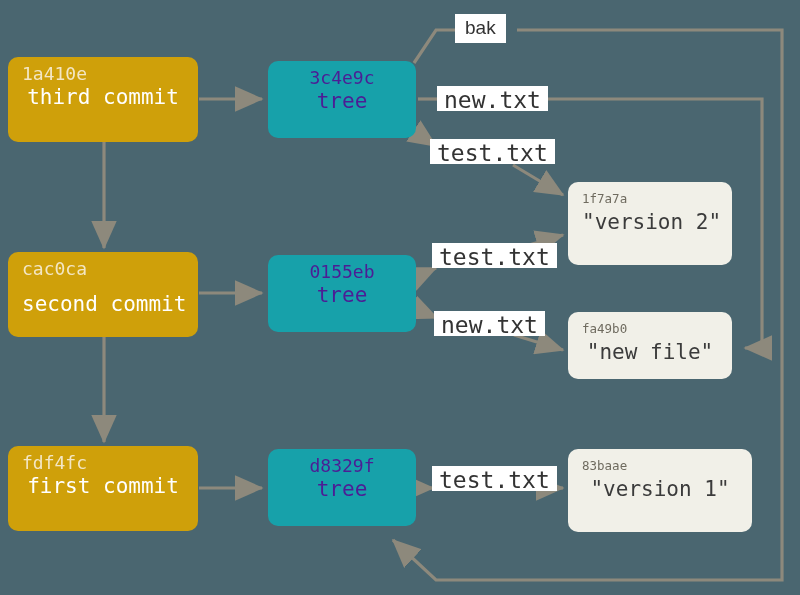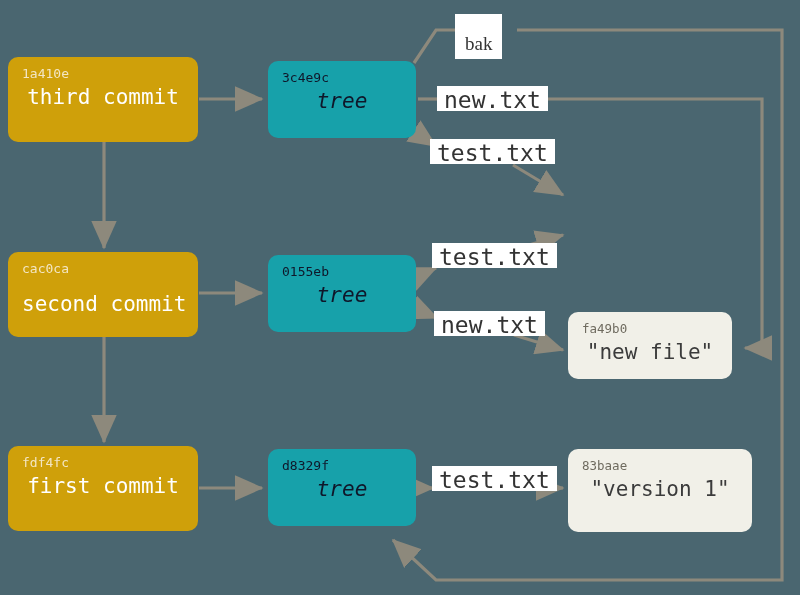--- a/index.html
+++ b/index.html
@@ -25,62 +25,62 @@
   }
   .node {
     position: absolute;
     border-radius: 10px;
     box-sizing: border-box;
     padding: 9px 14px 10px 14px;
     display: flex;
     flex-direction: column;
   }
   .node .hash {
-    font-size: 13px;
+    font-size: 18px;
     line-height: 15px;
     letter-spacing: 0px;
     text-align: left;
   }
   .node .caption {
     font-size: 21px;
     line-height: 24px;
     text-align: center;
     margin-top: 4px;
     white-space: pre;
   }
   .node.commit {
     background: #cfa00a;
   }
   .node.commit .hash { color: #f3e6c4; }
   .node.commit .caption { color: #ffffff; }
   .node.tree {
     background: #17a1aa;
   }
-  .node.tree .hash { color: #0f172a; }
-  .node.tree .caption { color: #0f172a; font-style: italic; }
+  .node.tree .hash { color: #4c1d95; text-align: center; }
+  .node.tree .caption { color: #4c1d95; }
   .node.blob {
     background: #f1f0e8;
   }
   .node.blob .hash { color: #6f6b5f; font-size: 12.5px;}
   .node.blob .caption { color: #3b3b3b; }
 
   .edge-label {
     position: absolute;
     background: #ffffff;
     color: #333333;
     font-size: 23px;
     line-height: 22px;
     padding: 3px 7px 0 7px;
     white-space: pre;
     box-sizing: border-box;
   }
   .edge-label.sans {
-    font-family: Liberation Serif, serif;
+    font-family: Liberation Sans, sans-serif;
     font-size: 19px;
-    padding: 19px 10px 4px 10px;
+    padding: 3px 10px 4px 10px;
   }
 </style>
 </head>
 <body>
 
 <div id="canvas">
 
   <svg class="edges" viewBox="0 0 800 595" xmlns="http://www.w3.org/2000/svg">
     <defs>
       <marker id="ah" markerWidth="9" markerHeight="8" refX="8.5" refY="4" orient="auto" markerUnits="strokeWidth">
@@ -139,20 +139,24 @@
   <div class="node tree" style="left:268px; top:255px; width:148px; height:77px;">
     <div class="hash">0155eb</div>
     <div class="caption">tree</div>
   </div>
 
   <div class="node tree" style="left:268px; top:449px; width:148px; height:77px;">
     <div class="hash">d8329f</div>
     <div class="caption">tree</div>
   </div>
 
+  <div class="node blob" style="left:568px; top:182px; width:164px; height:83px;">
+    <div class="hash">1f7a7a</div>
+    <div class="caption">"version 2"</div>
+  </div>
 
   <div class="node blob" style="left:568px; top:312px; width:164px; height:67px;">
     <div class="hash">fa49b0</div>
     <div class="caption">"new file"</div>
   </div>
 
   <div class="node blob" style="left:568px; top:449px; width:184px; height:83px;">
     <div class="hash">83baae</div>
     <div class="caption">"version 1"</div>
   </div>

